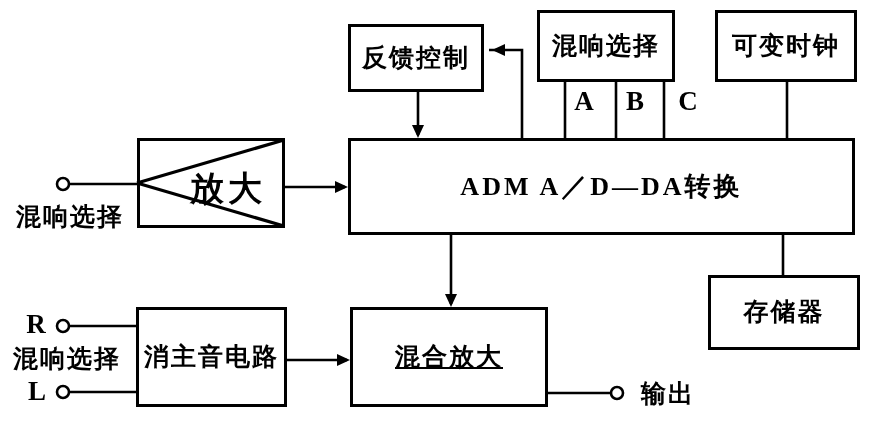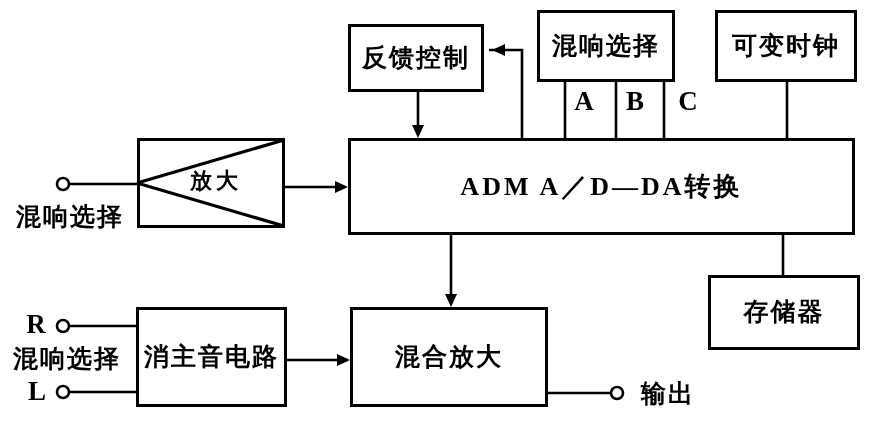--- a/index.html
+++ b/index.html
@@ -39,21 +39,21 @@
     position:absolute;
     font-size:27px;
     font-weight:600;
     transform:translate(-50%,-50%);
     font-family:"Liberation Serif","DejaVu Serif",serif;
   }
   .adm-text{letter-spacing:3px;font-size:26px;}
   .amp-text{
     position:absolute;
     left:190px;top:166px;
-    font-size:22px;font-weight:600;letter-spacing:4px;
+    font-size:34px;font-weight:600;letter-spacing:4px;
   }
 </style>
 </head>
 <body>
 
 <div class="canvas">
 
   <svg class="wires" viewBox="0 0 872 428">
     <g stroke="#000" stroke-width="2.6" fill="none">
 
@@ -122,21 +122,21 @@
   </div>
 
   <div class="block" style="left:136px;top:307px;width:151px;height:100px;">
     <span>消主音电路</span>
   </div>
 
   <div class="block" style="left:708px;top:275px;width:152px;height:75px;">
     <span>存储器</span>
   </div>
 
-  <div class="block" style="left:350px;top:307px;width:198px;height:100px;">
+  <div class="block" style="left:350px;top:307px;width:198px;height:100px;text-decoration:underline;">
     <span>混合放大</span>
   </div>
 
   <span class="portlabel" style="left:584px;top:101px;">A</span>
   <span class="portlabel" style="left:635px;top:101px;">B</span>
   <span class="portlabel" style="left:688px;top:101px;">C</span>
 
   <span class="freelabel" style="left:70px;top:216px;">混响选择</span>
   <span class="freelabel portlabel" style="left:37px;top:324px;">R</span>
   <span class="freelabel" style="left:67px;top:358px;">混响选择</span>

